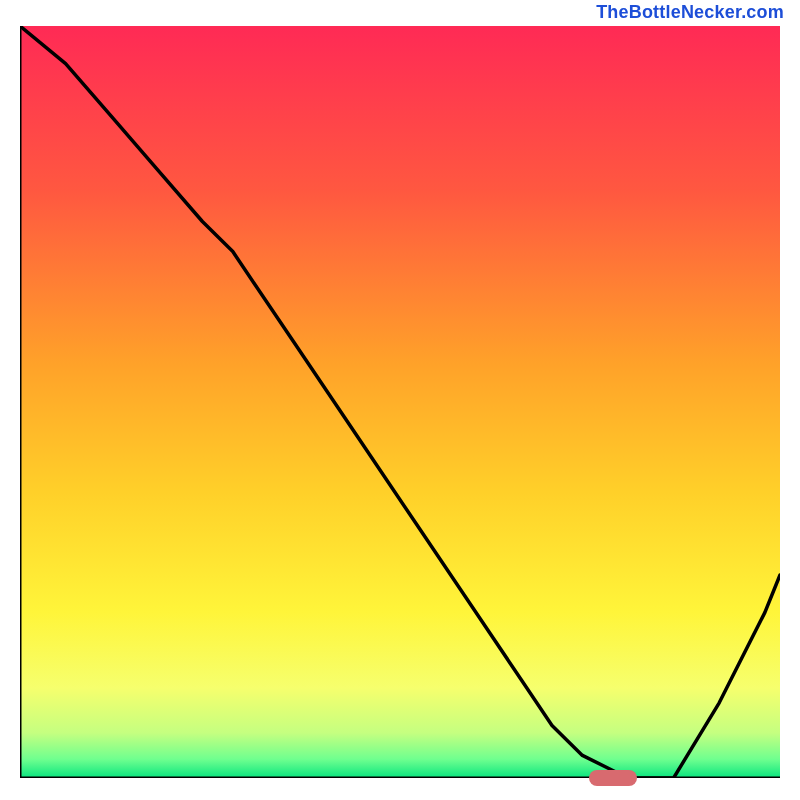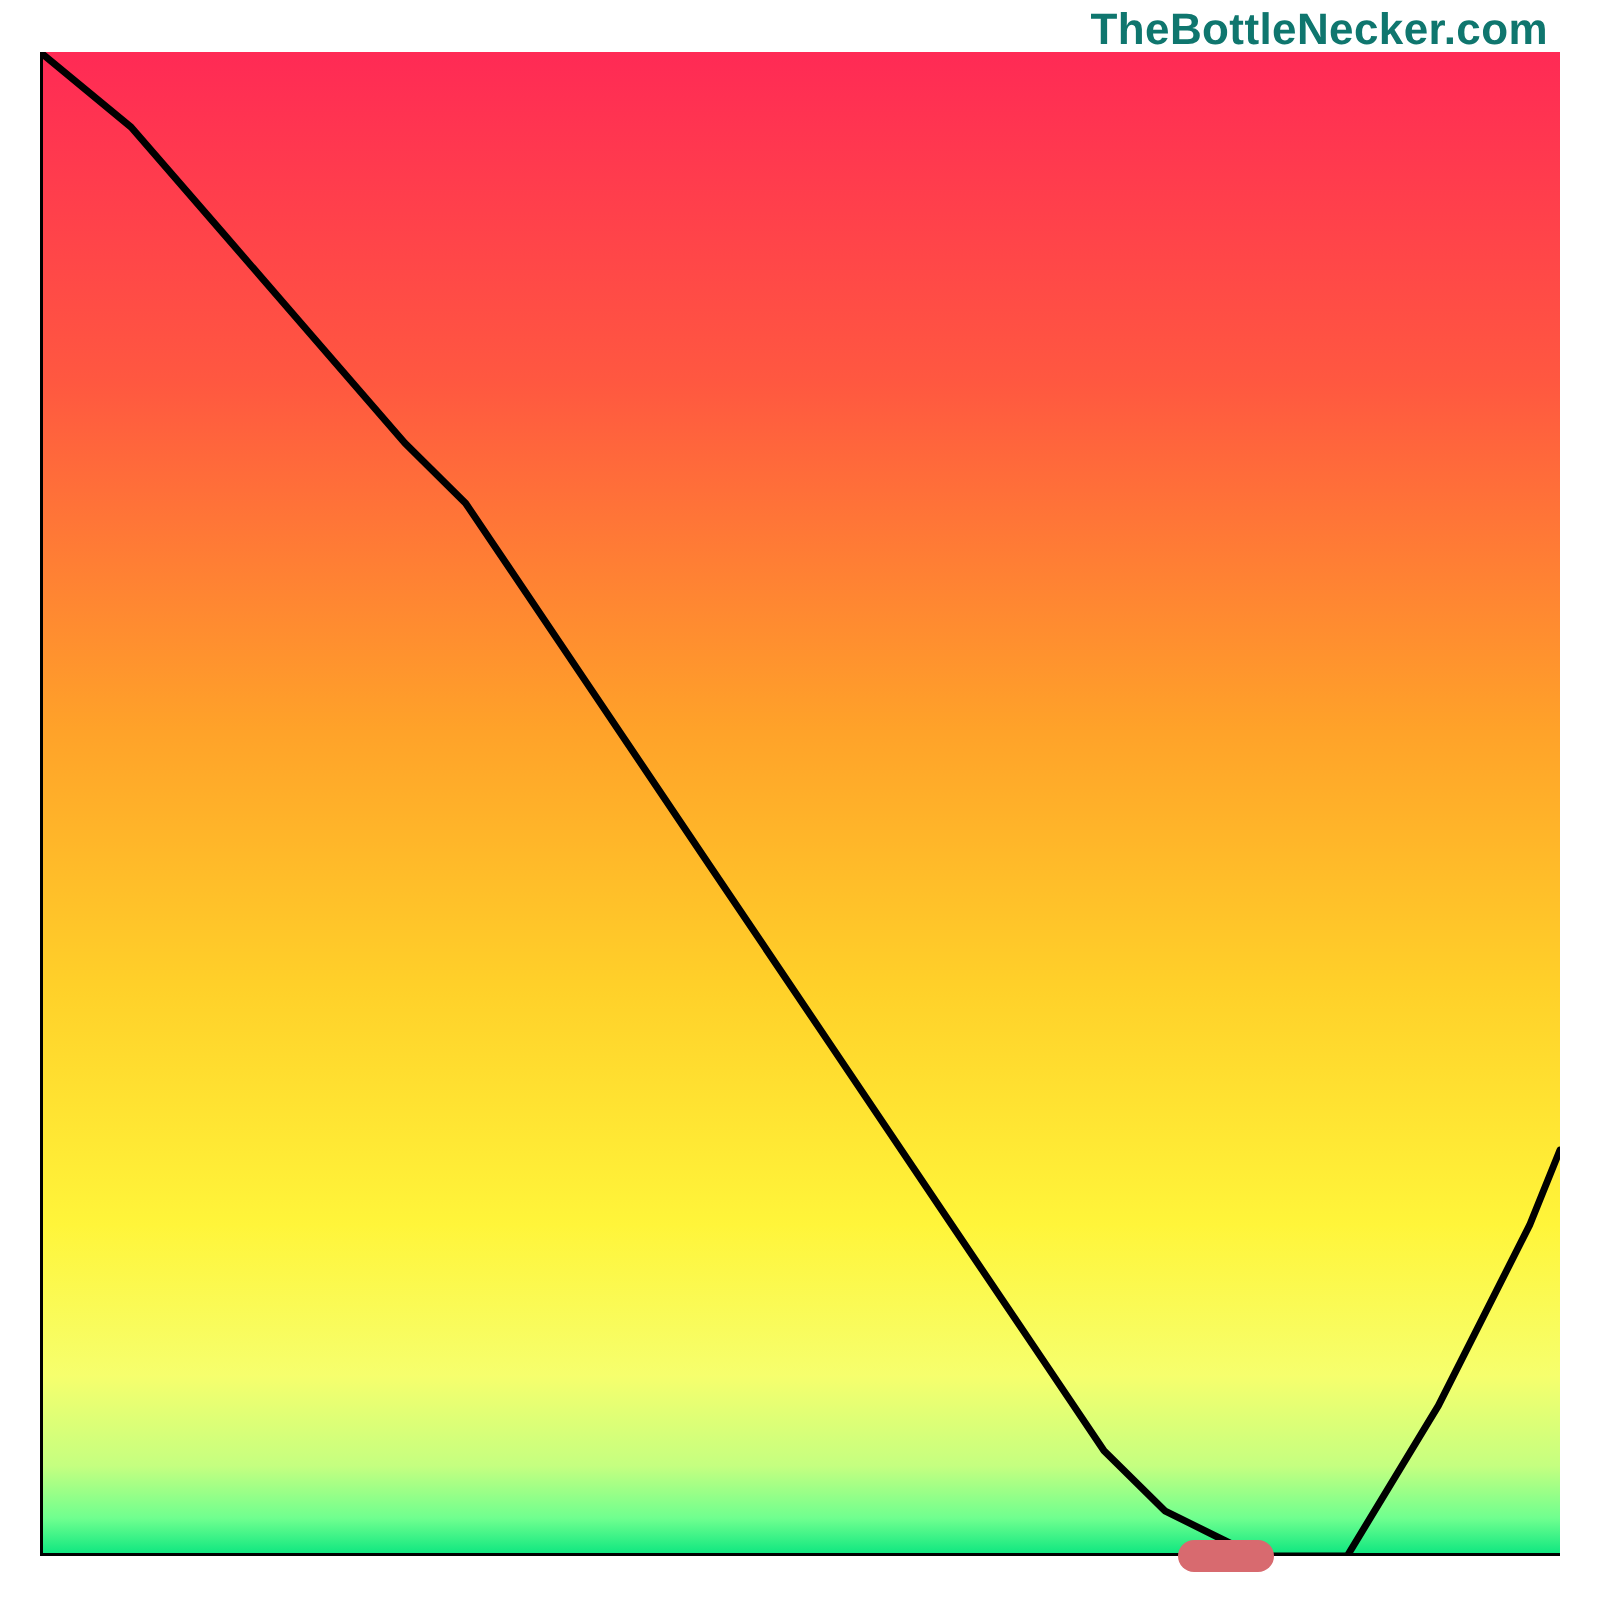--- a/index.html
+++ b/index.html
@@ -12,24 +12,24 @@
     overflow: hidden;
   }
   .stage {
     position: relative;
     width: 800px;
     height: 800px;
   }
   .watermark {
     position: absolute;
     top: 2px;
-    right: 26px;
-    font-size: 22px;
+    right: 16px;
+    font-size: 18px;
     font-weight: 600;
-    color: #0f766e;
+    color: #1d4ed8;
     letter-spacing: 0.2px;
     user-select: none;
   }
   .plot {
     position: absolute;
     left: 20px;
     top: 26px;
     width: 760px;
     height: 752px;
   }

